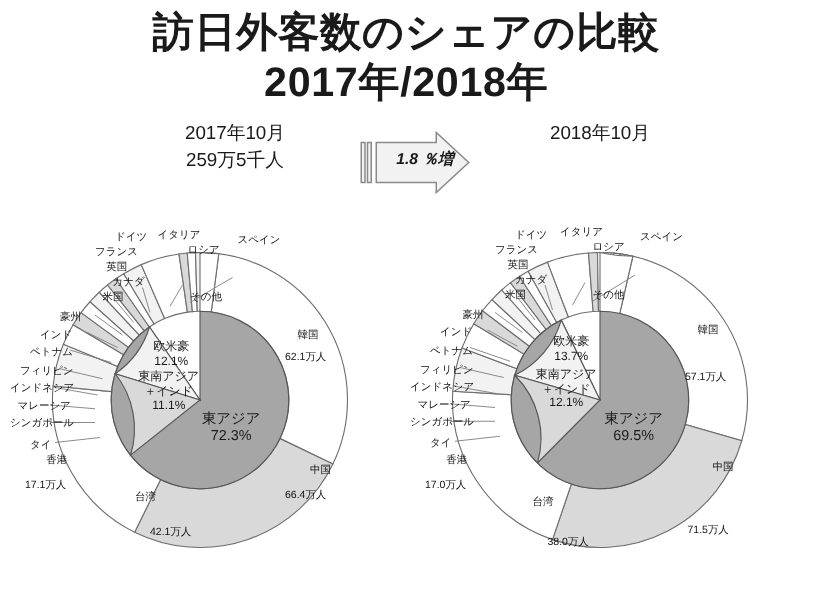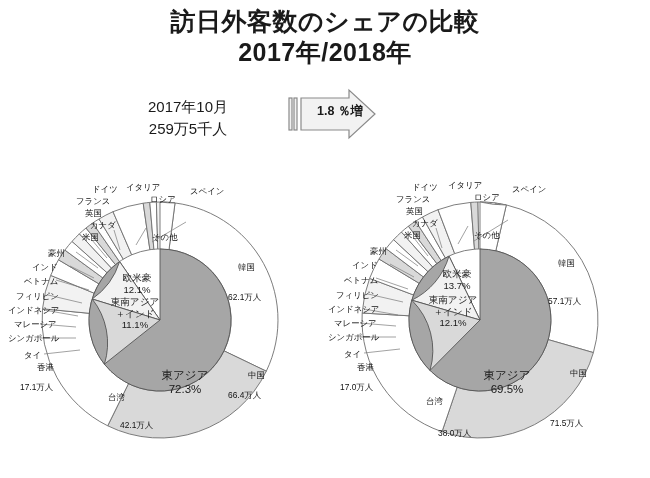--- a/index.html
+++ b/index.html
@@ -8,60 +8,61 @@
     background:#ffffff;
     font-family:"Liberation Sans","DejaVu Sans",sans-serif;
     color:#1a1a1a;
     position:relative;
     overflow:hidden;
   }
   .title{
     position:absolute;left:0;top:6px;width:650px;
     text-align:center;
     font-weight:bold;
-    font-size:25px;
+    font-size:33px;
     line-height:1.22;
     letter-spacing:0.5px;
   }
   .subhead{
     position:absolute;top:96px;width:200px;
     text-align:center;font-size:15px;line-height:1.45;
   }
   .subhead.left{left:88px;text-align:center;}
   .subhead.right{left:380px;}
   .arrow-wrap{
-    position:absolute;left:287px;top:88px;width:90px;height:52px;
+    position:absolute;left:287px;top:104px;width:90px;height:52px;font-style:italic;
   }
   .arrow-label{
     position:absolute;left:22px;top:15px;width:62px;text-align:center;
     font-size:12.5px;font-weight:bold;z-index:3;
   }
   .chart{position:absolute;top:170px;width:300px;height:300px;}
   .chart.left{left:10px;}
   .chart.right{left:330px;}
   .chart svg{display:block;}
   .lbl{
     position:absolute;font-size:8.4px;white-space:nowrap;color:#111;
   }
   .center-grp{position:absolute;text-align:center;font-weight:normal;font-size:9.6px;line-height:1.22;}
-  .big{font-size:11.5px;margin-top:40px;}
+  .big{font-size:11.5px;}
 </style>
 </head>
 <body>
 
 <div class="title">
   <div>訪日外客数のシェアの比較</div>
   <div>2017年/2018年</div>
 </div>
 
 <div class="subhead left">
   <div>2017年10月</div>
   <div>259万5千人</div>
 </div>
 <div class="subhead right">
+  <div>2018年10月</div>
 </div>
 
 <div class="arrow-wrap">
   <svg width="90" height="52" viewBox="0 0 90 52">
     <polygon points="14,10 62,10 62,2 88,26 62,50 62,42 14,42" fill="#f2f2f2" stroke="#8a8a8a" stroke-width="1.2"></polygon>
     <rect x="2" y="10" width="3" height="32" fill="#f2f2f2" stroke="#8a8a8a" stroke-width="1.2"></rect>
     <rect x="7" y="10" width="3" height="32" fill="#f2f2f2" stroke="#8a8a8a" stroke-width="1.2"></rect>
   </svg>
   <div class="arrow-label">1.8 ％増</div>
 </div>
@@ -129,21 +130,21 @@
       <line x1="79" y1="120" x2="46" y2="110"></line>
       <line x1="72" y1="133" x2="38" y2="125"></line>
       <line x1="68" y1="146" x2="34" y2="140"></line>
       <line x1="66" y1="157" x2="30" y2="154"></line>
       <line x1="66" y1="168" x2="30" y2="168"></line>
       <line x1="70" y1="180" x2="34" y2="184"></line>
     </g>
   </svg>
 
   <div class="lbl" style="left:228px;top:92px;">韓国</div>
-  <div class="lbl" style="left:218px;top:122px;text-align:right;">62.1万人</div>
+  <div class="lbl" style="left:218px;top:110px;text-align:right;">62.1万人</div>
   <div class="lbl" style="left:238px;top:200px;">中国</div>
   <div class="lbl" style="left:218px;top:220px;">66.4万人</div>
   <div class="lbl" style="left:98px;top:222px;">台湾</div>
   <div class="lbl" style="left:110px;top:250px;">42.1万人</div>
   <div class="lbl" style="left:27px;top:192px;">香港</div>
   <div class="lbl" style="left:10px;top:212px;">17.1万人</div>
 
   <div class="lbl" style="left:14px;top:180px;">タイ</div>
   <div class="lbl" style="left:-2px;top:163px;">シンガポール</div>
   <div class="lbl" style="left:4px;top:149px;">マレーシア</div>

